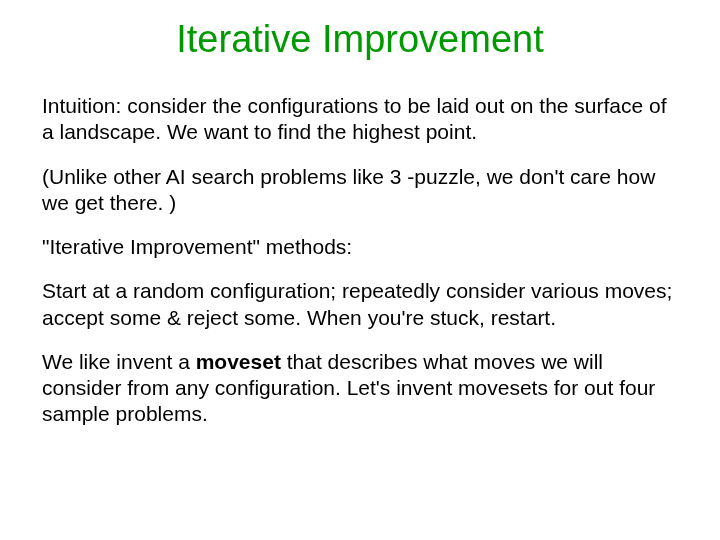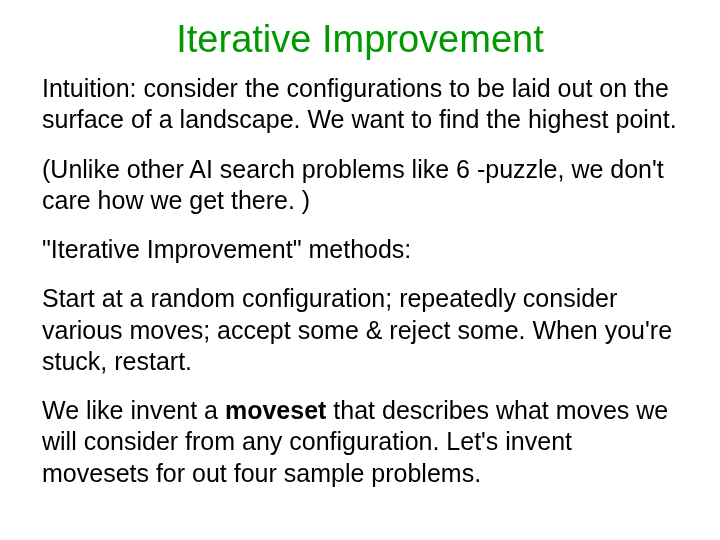--- a/index.html
+++ b/index.html
@@ -8,39 +8,39 @@
       height: 540px;
       background: #fff;
       font-family: Arial, Helvetica, sans-serif;
       padding: 18px 42px 30px 42px;
       color: #000;
     }
     .title {
       font-size: 38px;
       color: #009900;
       text-align: center;
-      margin-bottom: 12px;
+      margin-bottom: 32px;
       font-weight: normal;
       padding-left: 50px;
       padding-right: 50px;
     }
     .para {
-      font-size: 25px;
+      font-size: 21px;
       line-height: 1.25;
       margin-bottom: 18px;
       color: #000;
     }
     .bold { font-weight: bold; }
   </style>
 </head>
 <body>
 
 <h1 class="title">Iterative Improvement</h1>
 
 <p class="para">Intuition: consider the configurations to be laid out on the surface of a landscape.  We want to find the highest point.</p>
 
-<p class="para">(Unlike other AI search problems like 6 -puzzle, we don't care how we get there. )</p>
+<p class="para">(Unlike other AI search problems like 3 -puzzle, we don't care how we get there. )</p>
 
 <p class="para">"Iterative Improvement" methods:</p>
 
 <p class="para">Start at a random configuration; repeatedly consider various moves; accept some &amp; reject some.  When you're stuck, restart.</p>
 
 <p class="para"><span>We like invent a </span><span class="bold">moveset</span><span> that describes what moves we will consider from any configuration.  Let's invent movesets for out four sample problems.</span></p>
 
 </body></html>

